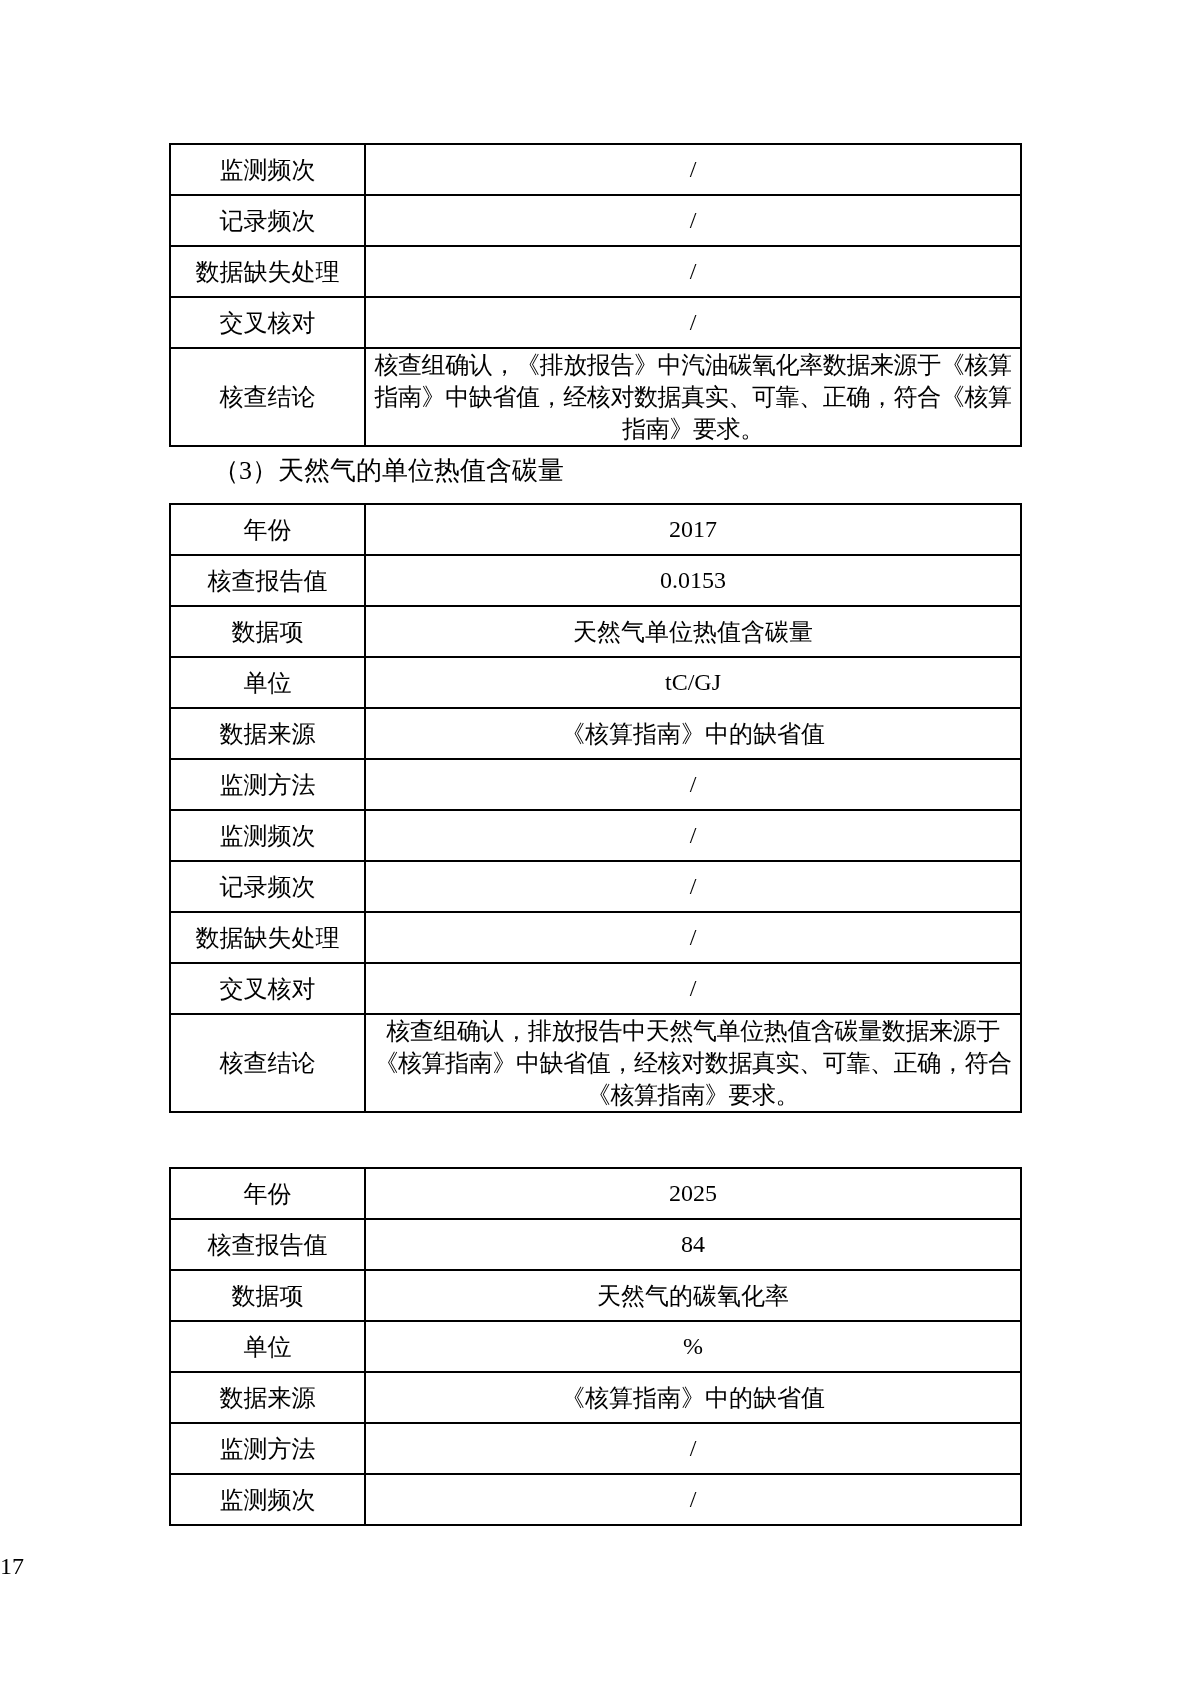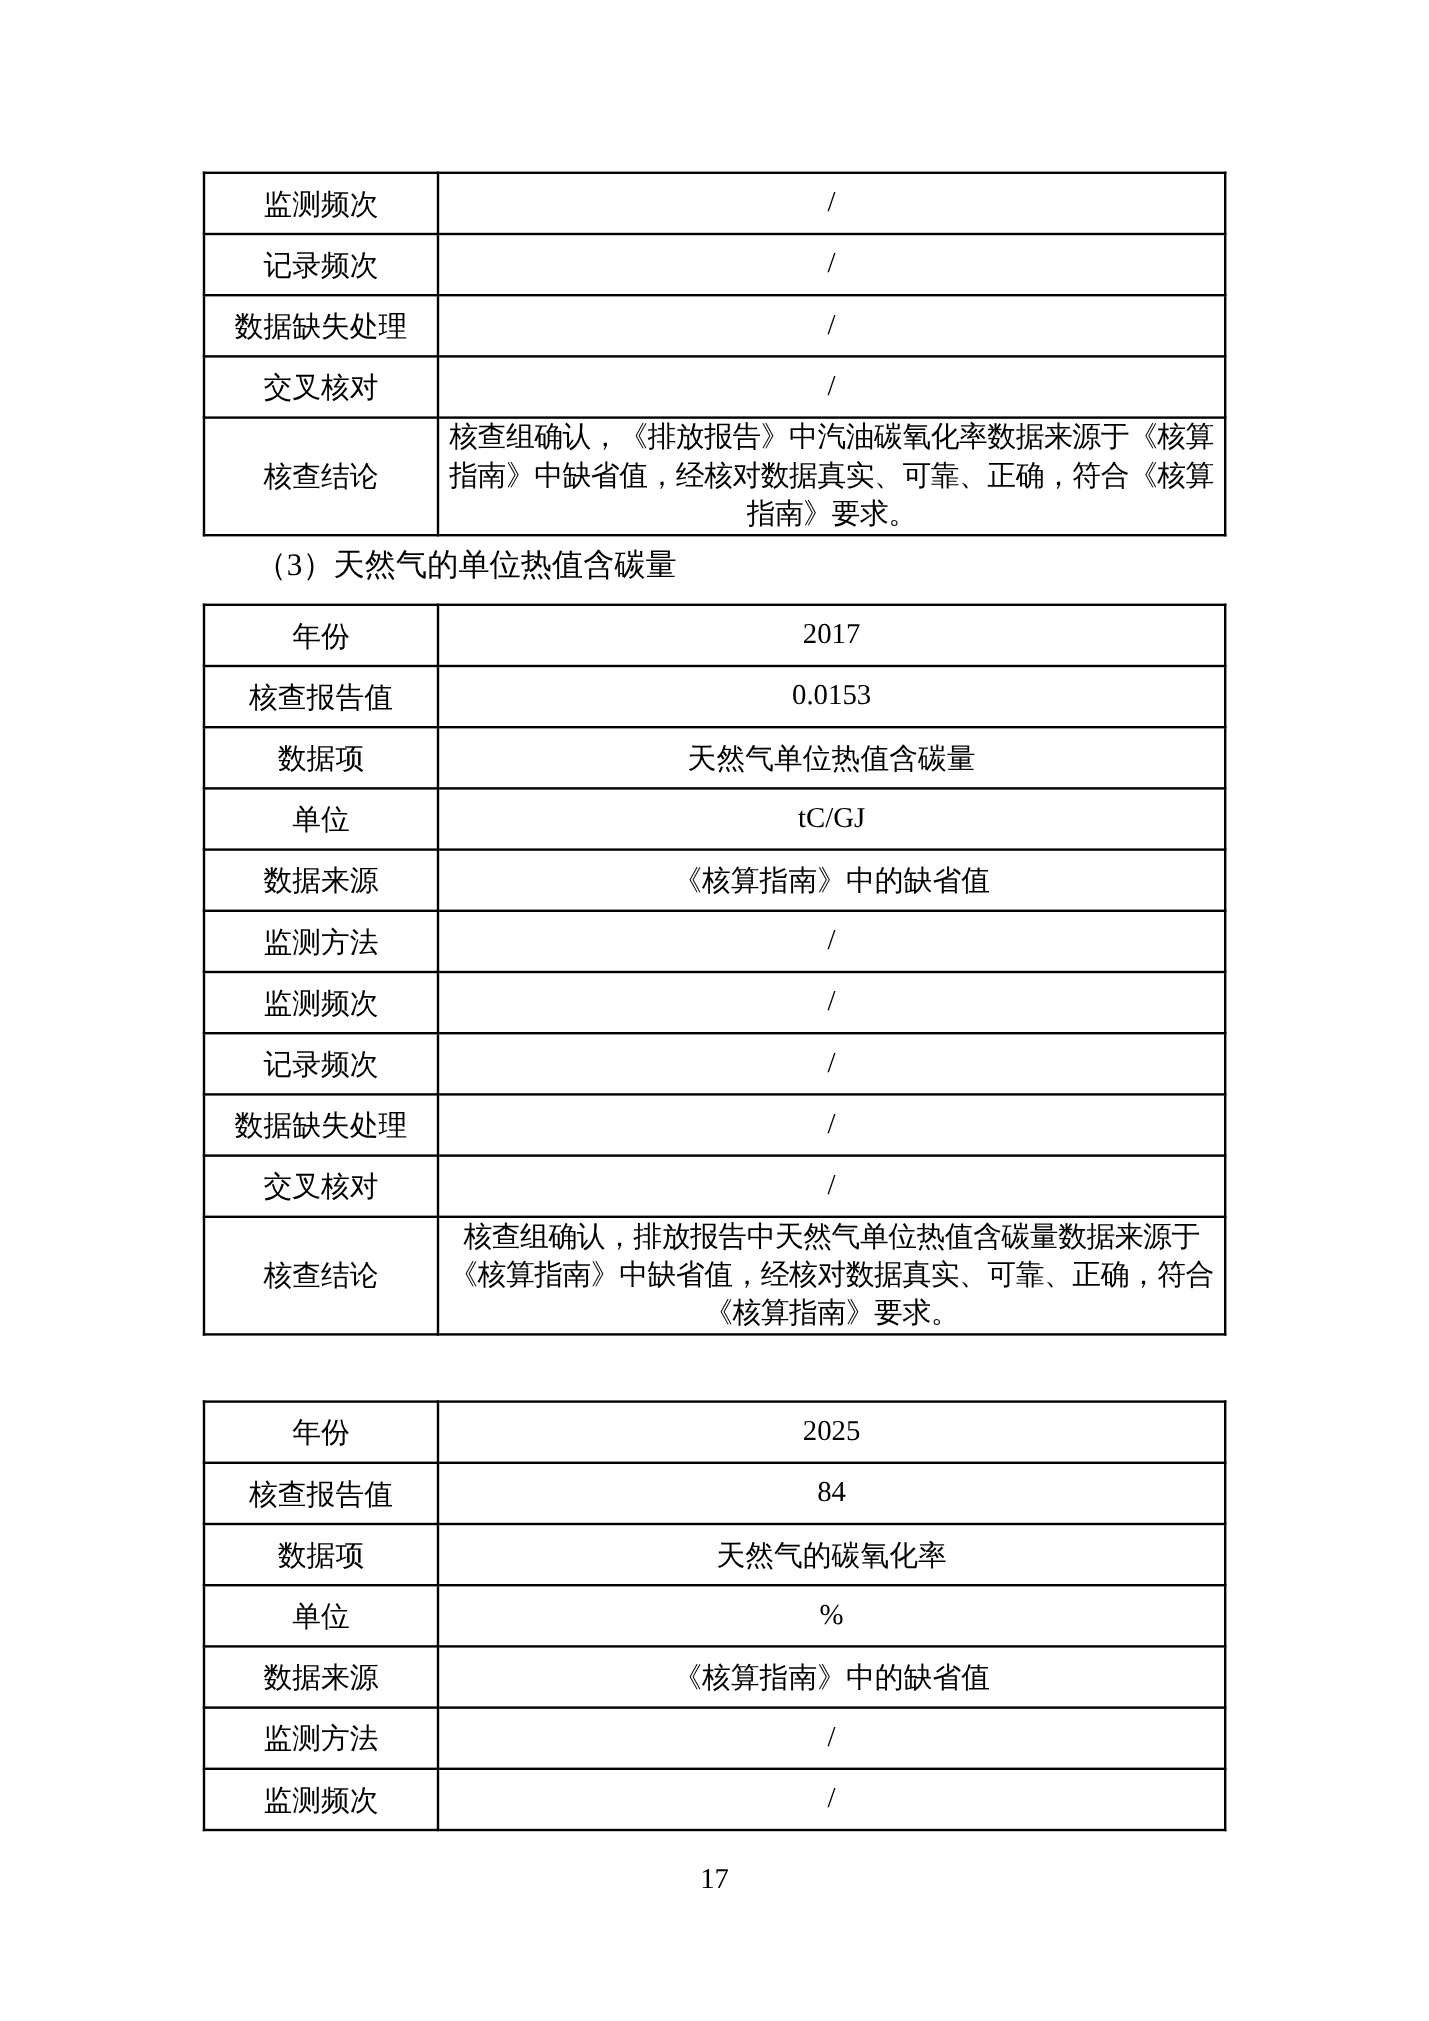--- a/index.html
+++ b/index.html
@@ -60,21 +60,21 @@
     line-height: 34px;
     white-space: nowrap;
   }
   #heading3 { top: 454px; }
   #heading4 { top: 1118px; }
   #page-number {
     position: absolute;
     top: 1553px;
     left: 0;
     width: 100%;
-    text-align: center;
+    text-align: left;
     font-size: 24px;
   }
 </style>
 </head>
 <body>
 
 <div id="page">
 
   <table id="table1" class="vtable">
     <tbody>

